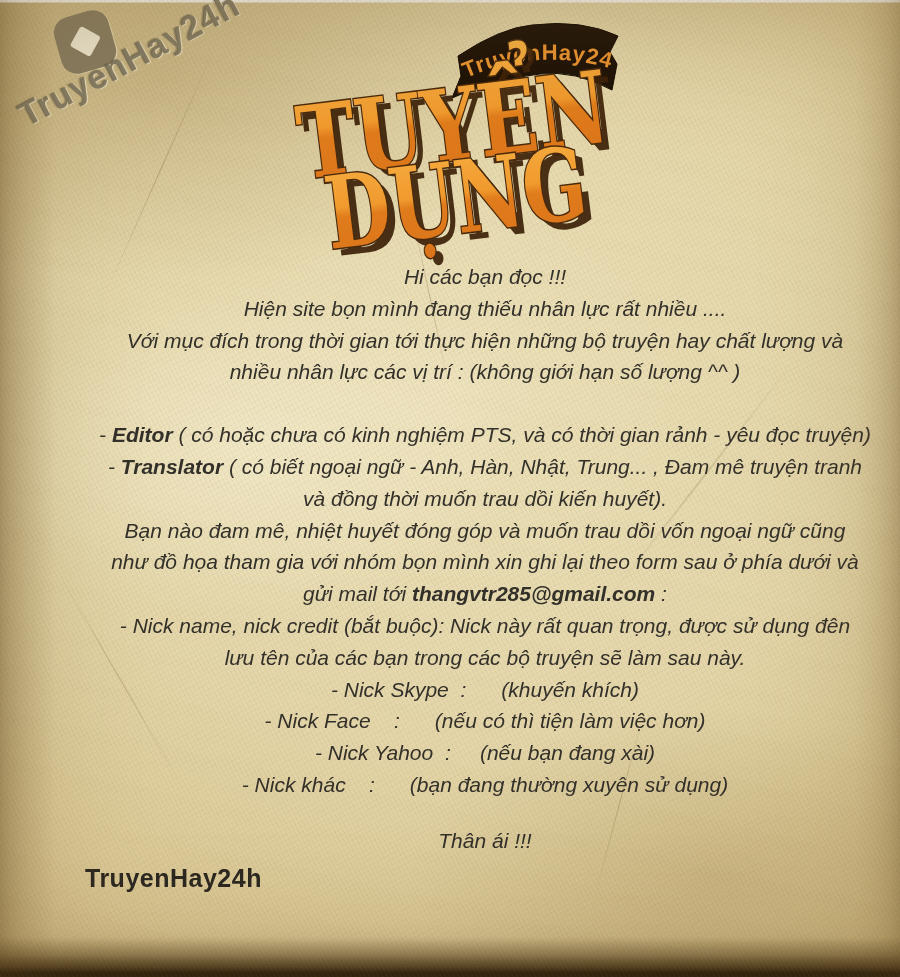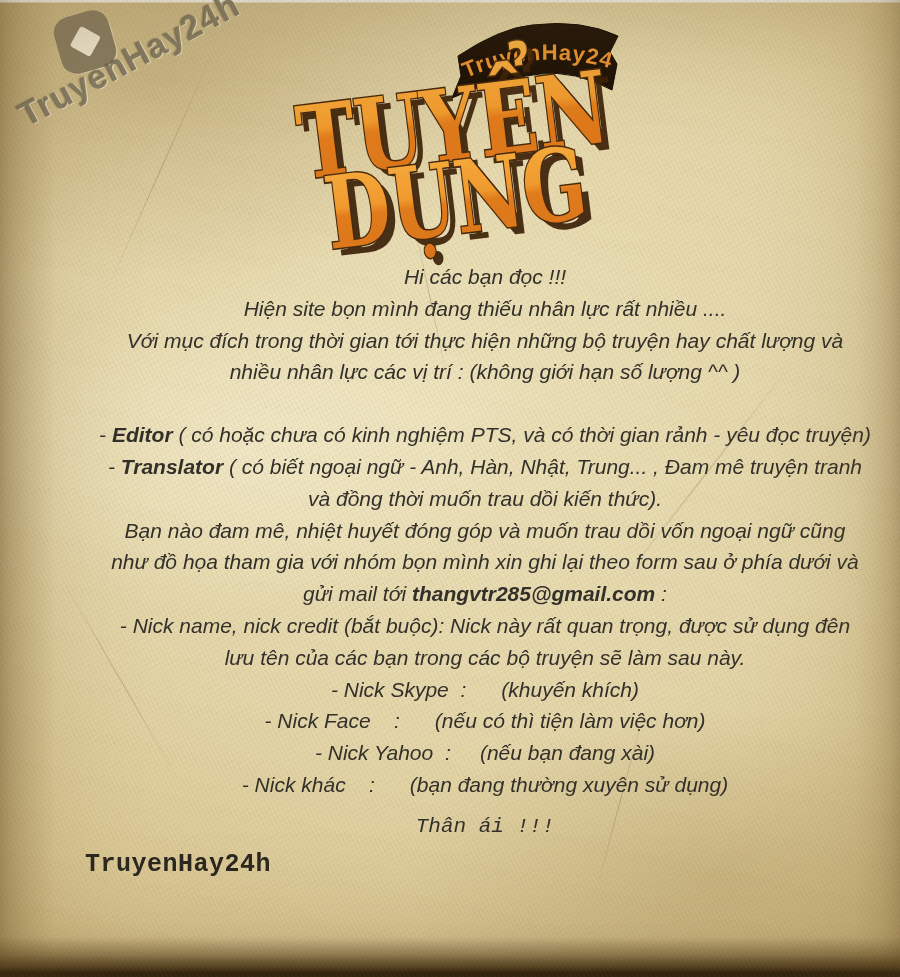--- a/index.html
+++ b/index.html
@@ -71,21 +71,21 @@
   
   .content{
     position:absolute;left:85px;top:261px;width:800px;
     font-style:italic;font-size:21px;line-height:31.8px;
     color:#33302a;
   }
   .ln{white-space:pre;text-align:center;}
   .b{font-weight:bold;}
   .sec2{margin-top:31px;font-style:italic;}
   .sec3{}
-  .sec4{margin-top:10px;font-family:Liberation Mono, monospace;}
+  .sec4{margin-top:24px;}
   .signature{
     font-style:normal;font-weight:bold;font-size:25px;color:#2b2720;
     margin-top:6px;letter-spacing:.5px;white-space:pre;
   }
 </style>
 </head>
 <body>
 
 <div class="page">
 
@@ -134,21 +134,21 @@
     <div class="sec1">
       <div class="ln">Hi các bạn đọc !!!</div>
       <div class="ln">Hiện site bọn mình đang thiếu nhân lực rất nhiều ....</div>
       <div class="ln">Với mục đích trong thời gian tới thực hiện những bộ truyện hay chất lượng và</div>
       <div class="ln">nhiều nhân lực các vị trí : (không giới hạn số lượng ^^ )</div>
     </div>
 
     <div class="sec2">
       <div class="ln"><span>- </span><span class="b">Editor</span><span> ( có hoặc chưa có kinh nghiệm PTS, và có thời gian rảnh - yêu đọc truyện)</span></div>
       <div class="ln"><span>- </span><span class="b">Translator</span><span> ( có biết ngoại ngữ - Anh, Hàn, Nhật, Trung... , Đam mê truyện tranh</span></div>
-      <div class="ln">và đồng thời muốn trau dồi kiến thức).</div>
+      <div class="ln">và đồng thời muốn trau dồi kiến huyết).</div>
     </div>
 
     <div class="sec3">
       <div class="ln">Bạn nào đam mê, nhiệt huyết đóng góp và muốn trau dồi vốn ngoại ngữ cũng</div>
       <div class="ln">như đồ họa tham gia với nhóm bọn mình xin ghi lại theo form sau ở phía dưới và</div>
       <div class="ln"><span>gửi mail tới </span><span class="b">thangvtr285@gmail.com</span><span> :</span></div>
       <div class="ln">- Nick name, nick credit (bắt buộc): Nick này rất quan trọng, được sử dụng đên</div>
       <div class="ln">lưu tên của các bạn trong các bộ truyện sẽ làm sau này.</div>
       <div class="ln">- Nick Skype  :      (khuyến khích)</div>
       <div class="ln">- Nick Face    :      (nếu có thì tiện làm việc hơn)</div>

